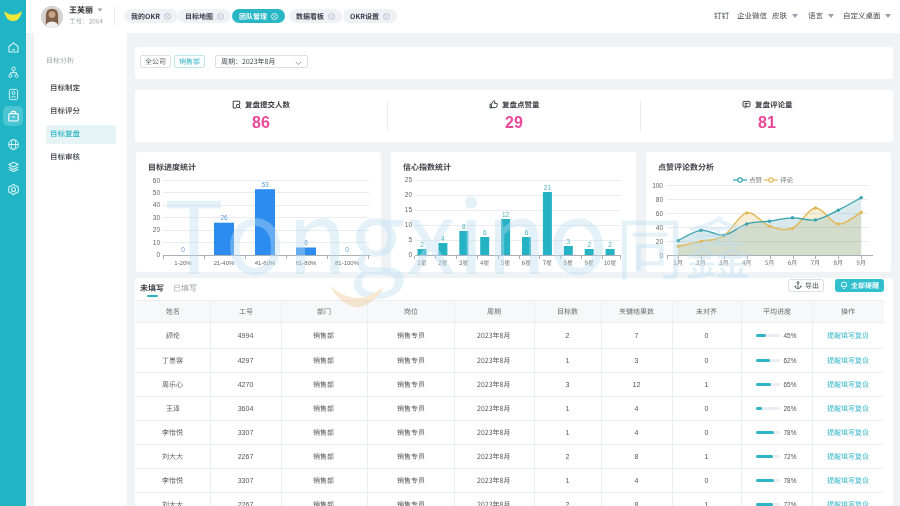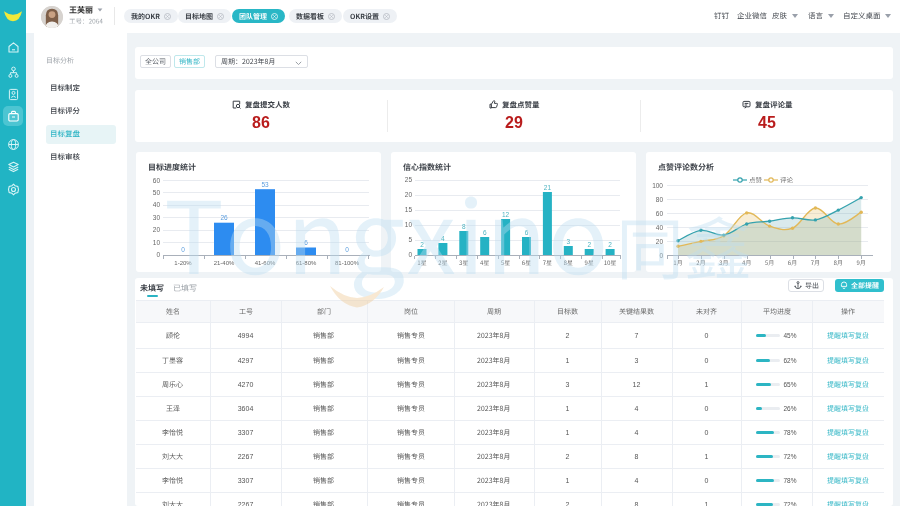--- a/index.html
+++ b/index.html
@@ -29,21 +29,21 @@
 .sm-i{position:absolute;left:16px}
 .sm-act{position:absolute;left:12px;top:92px;width:70px;height:18.5px;background:#e7f4f6;border-radius:3px}
 
 .card{position:absolute;background:#fff;border-radius:3px}
 #fcard{left:135px;top:47px;width:758px;height:32px}
 .seg{position:absolute;top:8px;height:13px;border:1px solid #dcdfe5;border-radius:2px;display:flex;align-items:center;justify-content:center}
 #sel{position:absolute;left:80px;top:8px;width:93px;height:13px;border:1px solid #dcdfe5;border-radius:2px;display:flex;align-items:center;padding:0 5px}
 #statcard{left:135px;top:90px;width:758px;height:52px}
 .stat{position:absolute;top:0;width:252px;height:52px}
 .stat .t{position:absolute;top:10px;left:0;width:100%;display:flex;align-items:center;justify-content:center;gap:4px}
-.stat .n{position:absolute;top:24.5px;left:0;width:100%;text-align:center;font-size:16px;font-weight:bold;color:#b91c1c;line-height:16px}
+.stat .n{position:absolute;top:24.5px;left:0;width:100%;text-align:center;font-size:16px;font-weight:bold;color:#ec4899;line-height:16px}
 .sdiv{position:absolute;top:10px;width:1px;height:32px;background:#ececec}
 .ccard{top:152px;width:245px;height:120px}
 #tcard{left:135px;top:278px;width:758px;height:228px}
 .ttab{position:absolute;top:6px;display:flex}
 .btn{position:absolute;top:0.5px;height:13.5px;border-radius:3px;display:flex;align-items:center;justify-content:center;gap:3px}
 #btn-exp{left:653px;width:36px;border:1px solid #dcdfe5;background:#fff}
 #btn-all{left:700px;width:49px;background:#30bfcd}
 table{border-collapse:collapse;table-layout:fixed}
 #tbl{position:absolute;left:1px;top:22px;width:747px}
 #tbl td{border:1px solid #ebeef3;height:24px;text-align:center;vertical-align:middle;font-size:7px;color:#555;padding:0}
@@ -512,21 +512,21 @@
           <path d="M2.8,8.2 L4.4,6.8 M2.6,3.4 h3.8 M2.6,5 h2.6"></path>
         </svg>
         <svg class="zh" width="38" height="8" style="fill:#383d44">
           <use href="#g69" transform="translate(0.0 6.5) scale(0.00750 -0.00750)"></use>
           <use href="#g70" transform="translate(7.5 6.5) scale(0.00750 -0.00750)"></use>
           <use href="#g77" transform="translate(15.0 6.5) scale(0.00750 -0.00750)"></use>
           <use href="#g78" transform="translate(22.5 6.5) scale(0.00750 -0.00750)"></use>
           <use href="#g76" transform="translate(30.0 6.5) scale(0.00750 -0.00750)"></use>
         </svg>
       </div>
-    <div class="n">45</div>
+    <div class="n">81</div>
   </div>
 </div>
 
 <div class="card ccard" style="left:136px">
 <svg width="245" height="120">
   <g fill="#3a3f46">
         <use href="#g15" transform="translate(12.0 18.0) scale(0.00800 -0.00800)"></use>
         <use href="#g16" transform="translate(20.0 18.0) scale(0.00800 -0.00800)"></use>
         <use href="#g135" transform="translate(28.0 18.0) scale(0.00800 -0.00800)"></use>
         <use href="#g136" transform="translate(36.0 18.0) scale(0.00800 -0.00800)"></use>

